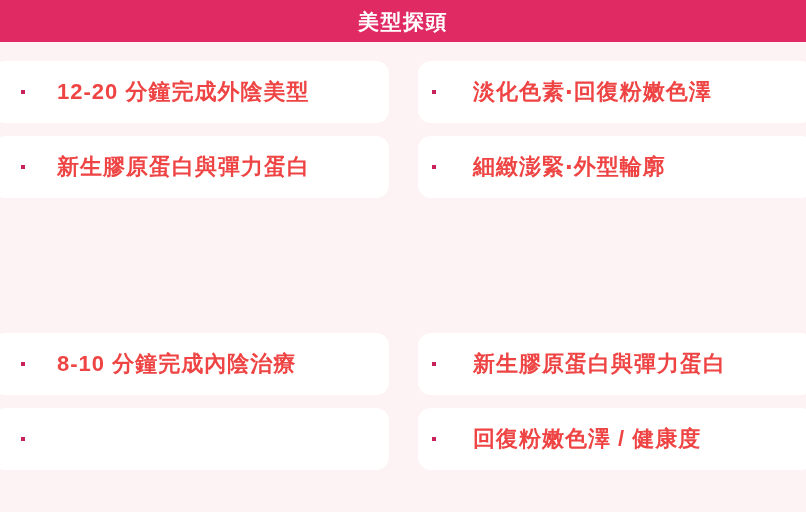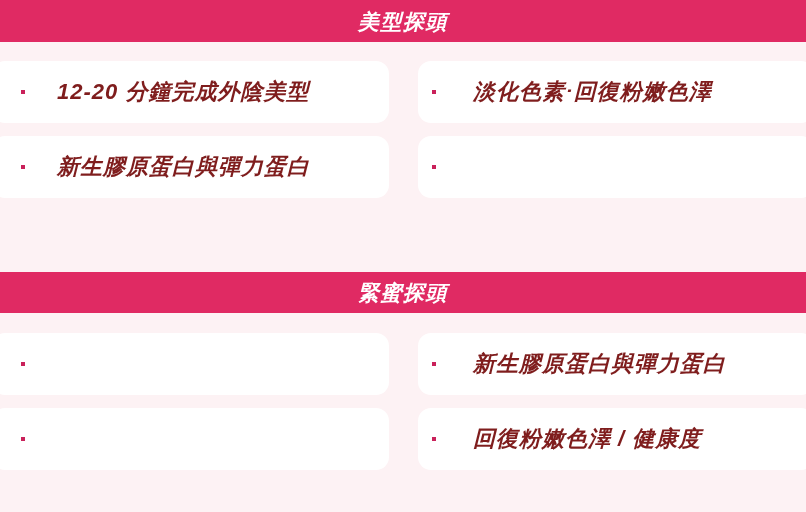--- a/index.html
+++ b/index.html
@@ -12,21 +12,20 @@
     background: #fdf2f4;
     font-family: "Liberation Sans", "DejaVu Sans", sans-serif;
     overflow: hidden;
   }
 
   .page {
     position: relative;
     width: 806px;
     height: 512px;
     background: #fdf2f4;
-    font-style: italic;
   }
 
   
   .section-header {
     position: absolute;
     left: 0;
     width: 806px;
     background: #e02a63;
     display: flex;
     align-items: center;
@@ -56,21 +55,21 @@
 
   .card .bullet {
     width: 4px;
     height: 4px;
     background: #c9215a;
     flex: 0 0 auto;
     margin-left: 21px;
   }
 
   .card .card-text {
-    color: #7f1d1d;
+    color: #ef4444;
     font-size: 22px;
     font-weight: bold;
     letter-spacing: 1px;
     line-height: 1.1;
     white-space: nowrap;
     margin-left: 32px;
   }
 
   
   .card.col-left  { left: -8px;  width: 397px; }
@@ -104,28 +103,27 @@
     <span class="card-text">淡化色素‧回復粉嫩色澤</span>
   </div>
 
   <div class="card col-left row-2">
     <span class="bullet"></span>
     <span class="card-text">新生膠原蛋白與彈力蛋白</span>
   </div>
 
   <div class="card col-right row-2">
     <span class="bullet"></span>
+    <span class="card-text">細緻澎緊‧外型輪廓</span>
   </div>
 
-  <div class="section-header" id="section-header-2">
-    <span class="title">緊蜜探頭</span>
-  </div>
 
   <div class="card col-left row-3">
     <span class="bullet"></span>
+    <span class="card-text">8-10 分鐘完成內陰治療</span>
   </div>
 
   <div class="card col-right row-3">
     <span class="bullet"></span>
     <span class="card-text">新生膠原蛋白與彈力蛋白</span>
   </div>
 
   <div class="card col-left row-4">
     <span class="bullet"></span>
   </div>

